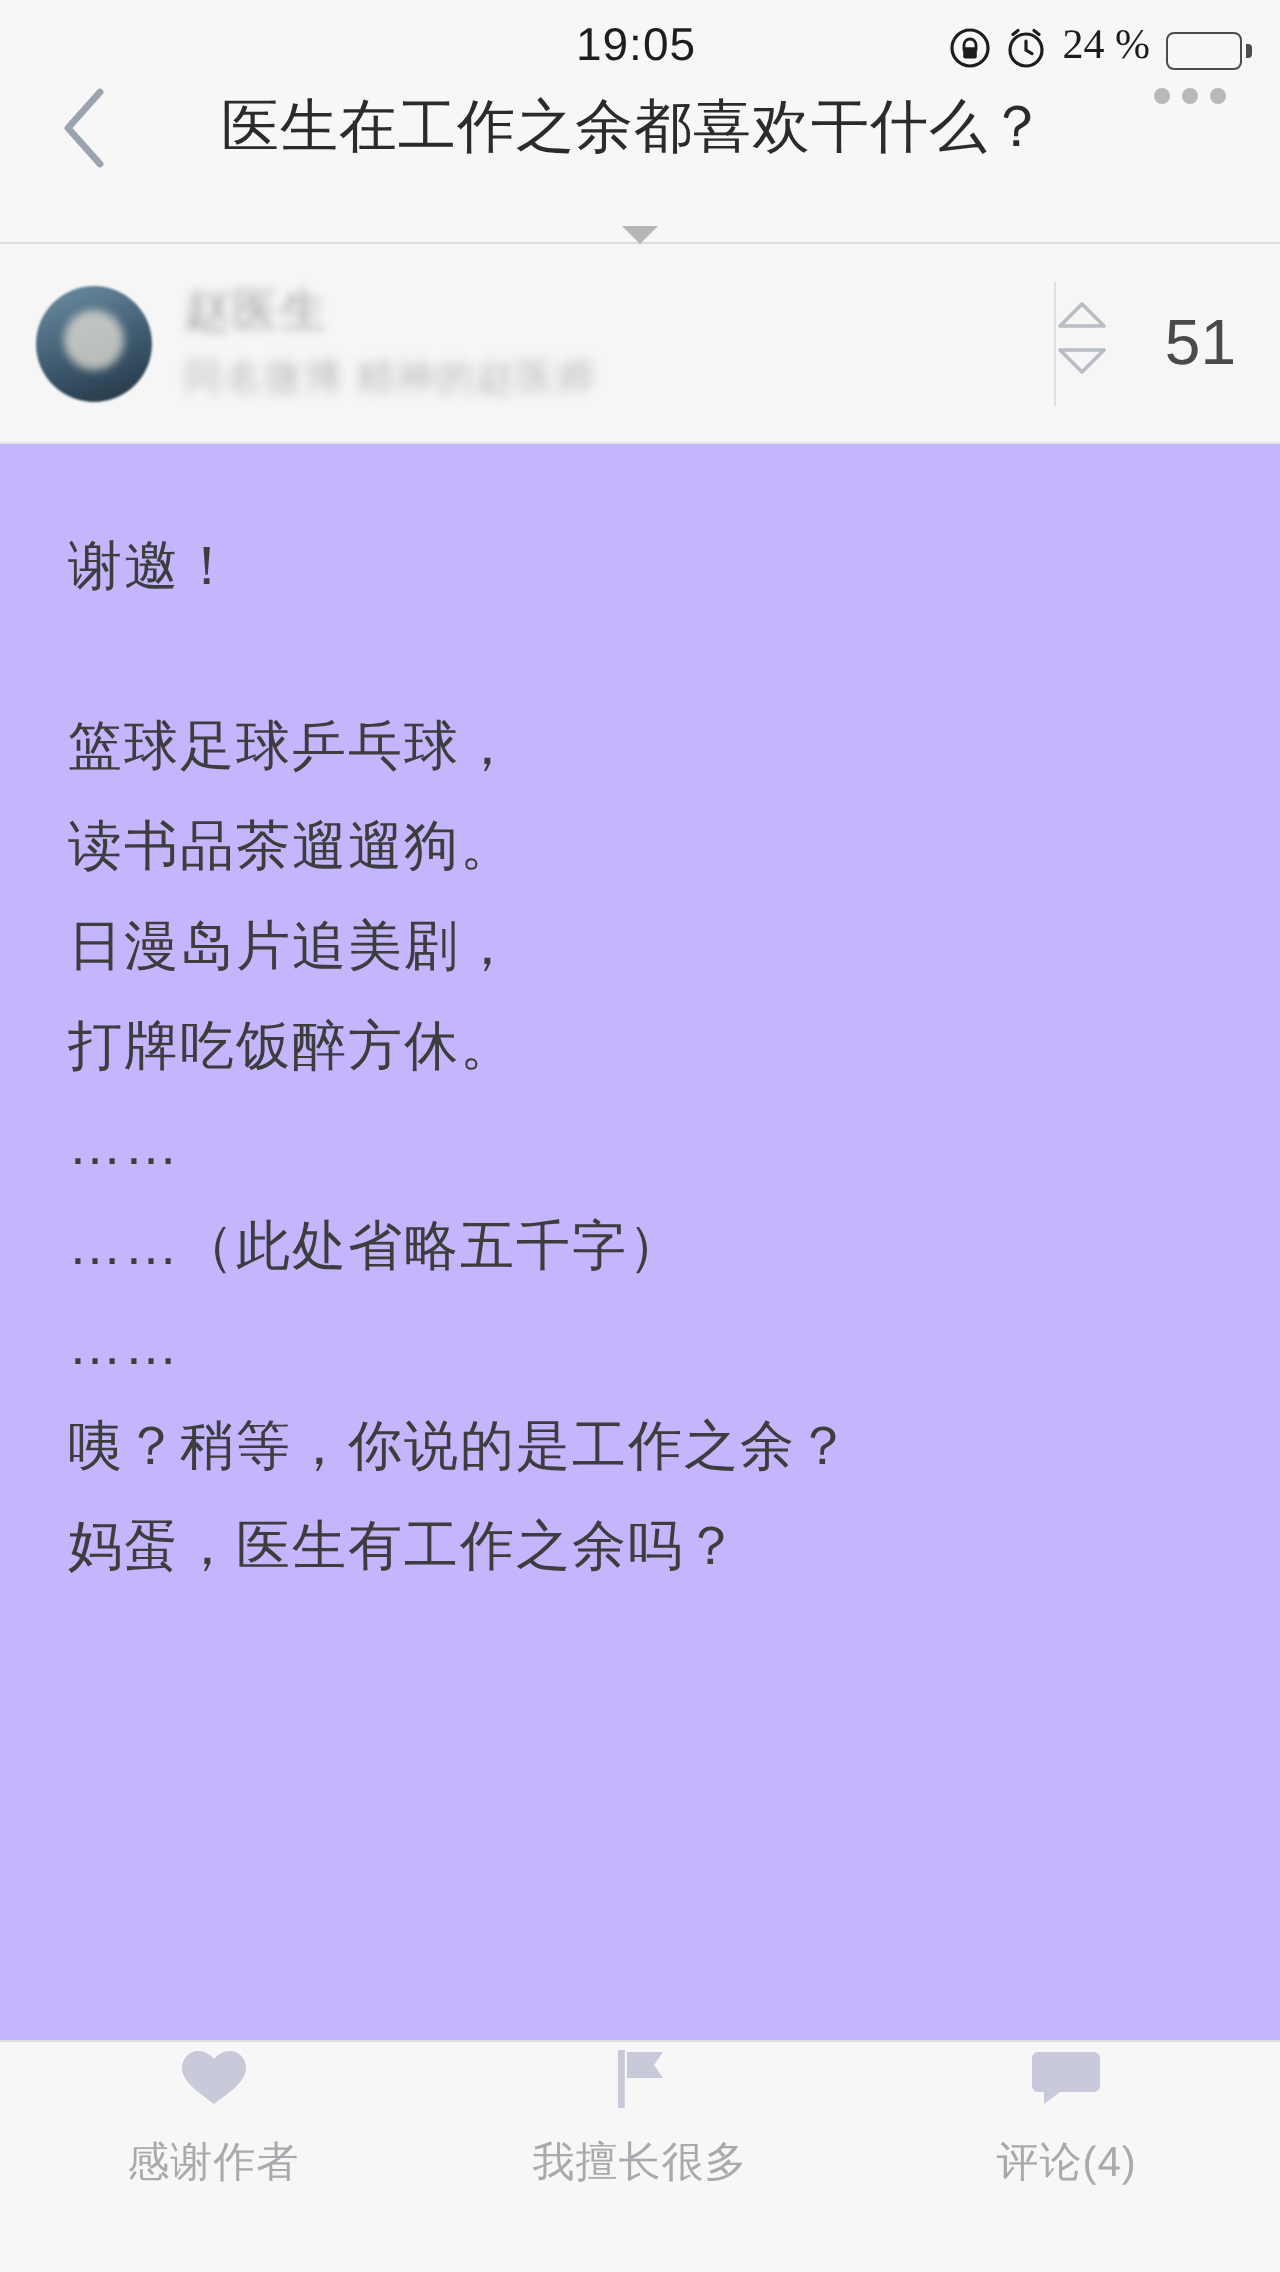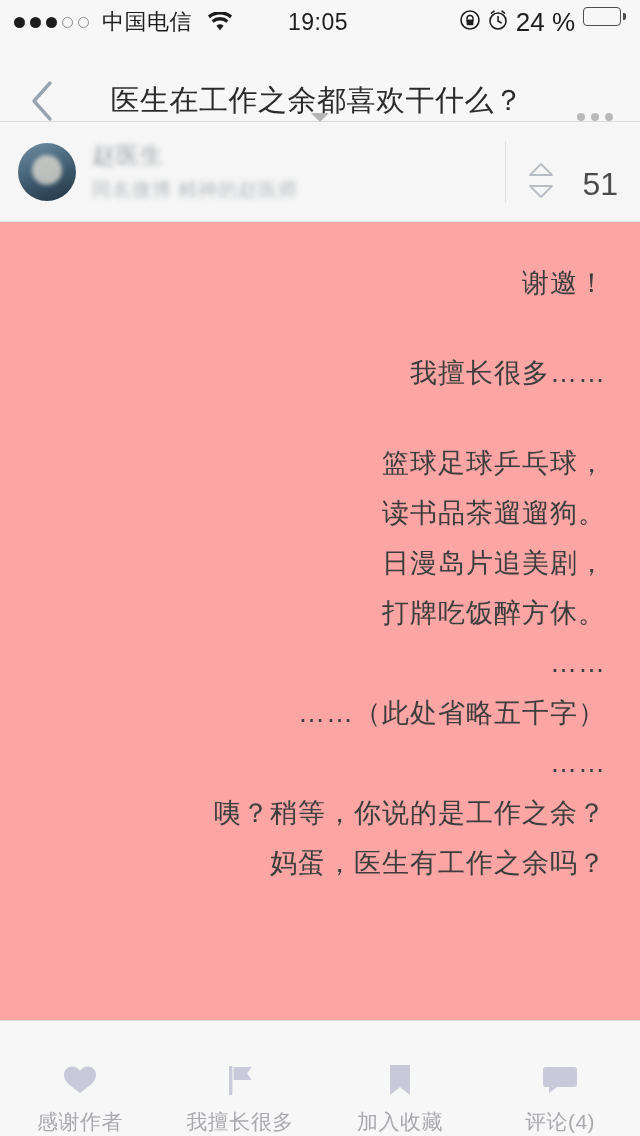--- a/index.html
+++ b/index.html
@@ -52,23 +52,24 @@
     position: absolute;
     left: 0; right: 4px;
     text-align: center;
     font-size: 23px;
     font-weight: 400;
     letter-spacing: 0.5px;
   }
   .sb-right {
     margin-left: auto;
     display: flex;
-    align-items: flex-start;
+    align-items: flex-end;
     gap: 8px;
-    font-size: 26px;
+    font-size: 21px;
+    font-family: Liberation Serif, serif;
   }
   .lock-icon, .alarm-icon { width: 20px; height: 22px; }
   .batt {
     display: flex; align-items: center; gap: 2px;
   }
   .batt-body {
     width: 38px; height: 19px;
     border: 1.5px solid #4c4c4c;
     border-radius: 4px;
     padding: 2px;
@@ -82,21 +83,21 @@
     width: 3px; height: 7px;
     background: #4c4c4c;
     border-radius: 0 2px 2px 0;
   }
 
   
   .navbar {
     flex: 0 0 78px;
     background: #f7f7f7;
     display: flex;
-    align-items: flex-end;
+    align-items: flex-start;
     padding: 0 22px;
     position: relative;
     border-bottom: 1px solid #dcdcdc;
   }
   .back-chevron {
     width: 40px; height: 40px;
     display: flex; align-items: center; justify-content: center;
     color: #9aa3b0;
     flex: 0 0 auto;
   }
@@ -174,101 +175,82 @@
   .author-bio {
     font-size: 19px;
     color: #b6b9bd;
     filter: blur(2.6px);
     letter-spacing: 1px;
     margin-top: 7px;
     line-height: 1.3;
   }
   .vote-box {
     display: flex;
-    align-items: flex-end;
+    align-items: center;
     gap: 18px;
     border-left: 1px solid #e0e0e0;
-    padding-left: 22px;
     height: 62px;
     flex: 0 0 auto;
   }
   .vote-arrows {
     display: flex;
     flex-direction: column;
     align-items: center;
     gap: 3px;
   }
   .vote-count {
     font-size: 32px;
     color: #4a4a4a;
     min-width: 46px;
     text-align: right;
   }
 
   
   .answer {
     flex: 1 1 auto;
-    background: #fca5a5;
+    background: #c4b5fd;
     padding: 36px 34px 20px 34px;
     overflow: hidden;
-    text-align: right;
   }
   .answer p {
     font-size: 27px;
     line-height: 50px;
     color: #3d3d3d;
     letter-spacing: 1px;
     white-space: pre-wrap;
   }
   .answer p.spacer-after { margin-bottom: 40px; }
 
   
   .bottombar {
     flex: 0 0 116px;
     background: #f7f7f7;
     border-top: 1px solid #e0e0e0;
     display: flex;
-    align-items: flex-end;
+    align-items: flex-start;
   }
   .bb-item {
     flex: 1;
     display: flex;
     flex-direction: column;
     align-items: center;
     justify-content: center;
     gap: 10px;
     color: #a9a9ae;
     font-size: 21px;
   }
   .bb-icon { height: 36px; display: flex; align-items: center; justify-content: center; }
   .bb-label { letter-spacing: 0.5px; }
 </style>
 </head>
 <body>
 
 <div id="app">
 
   <div class="statusbar">
-    <div class="sb-left">
-      <div class="dots">
-        <span class="dot"></span>
-        <span class="dot"></span>
-        <span class="dot"></span>
-        <span class="dot hollow"></span>
-        <span class="dot hollow"></span>
-      </div>
-      <span class="carrier">中国电信</span>
-      <span class="wifi">
-        <svg width="26" height="20" viewBox="0 0 26 20">
-          <path d="M13 18.2l-3.6-4.5a5.8 5.8 0 0 1 7.2 0z" fill="#1d1d1d"></path>
-          <path d="M4.6 8.2a13 13 0 0 1 16.8 0l-2.1 2.6a9.7 9.7 0 0 0-12.6 0z" fill="#1d1d1d"></path>
-          <path d="M0.9 3.6a18.6 18.6 0 0 1 24.2 0l-2.1 2.6a15.3 15.3 0 0 0-20 0z" fill="#1d1d1d"></path>
-        </svg>
-      </span>
-    </div>
     <div class="sb-center">19:05</div>
     <div class="sb-right">
       <span class="lock-icon">
         <svg width="20" height="22" viewBox="0 0 20 22">
           <circle cx="10" cy="11" r="9" fill="none" stroke="#1d1d1d" stroke-width="1.6"></circle>
           <path d="M7 11.5v-2a3 3 0 0 1 6 0v2z" fill="none" stroke="#1d1d1d" stroke-width="1.4"></path>
           <rect x="6.6" y="10.8" width="6.8" height="5.4" rx="1" fill="#1d1d1d"></rect>
         </svg>
       </span>
       <span class="alarm-icon">
@@ -321,21 +303,20 @@
             <path d="M13 13L2 2h22z" fill="none" stroke="#b8bcc4" stroke-width="1.8" stroke-linejoin="round"></path>
           </svg>
         </span>
       </div>
       <div class="vote-count">51</div>
     </div>
   </div>
 
   <div class="answer">
     <p class="spacer-after">谢邀！</p>
-    <p class="spacer-after">我擅长很多……</p>
     <p class="spacer-after">篮球足球乒乓球，
 读书品茶遛遛狗。
 日漫岛片追美剧，
 打牌吃饭醉方休。
 ……
 ……（此处省略五千字）
 ……
 咦？稍等，你说的是工作之余？
 妈蛋，医生有工作之余吗？</p>
   </div>
@@ -354,28 +335,20 @@
     <div class="bb-item">
       <span class="bb-icon">
         <svg width="34" height="34" viewBox="0 0 34 34">
           <rect x="6" y="3" width="3.4" height="29" fill="#c8c9d9"></rect>
           <path d="M10.5 4h18l-4.5 6.5 4.5 6.5h-18z" fill="#c8c9d9"></path>
         </svg>
       </span>
       <span class="bb-label">我擅长很多</span>
     </div>
 
-    <div class="bb-item">
-      <span class="bb-icon">
-        <svg width="28" height="34" viewBox="0 0 28 34">
-          <path d="M4 2h20v30l-10-8-10 8z" fill="#c8c9d9"></path>
-        </svg>
-      </span>
-      <span class="bb-label">加入收藏</span>
-    </div>
 
     <div class="bb-item">
       <span class="bb-icon">
         <svg width="36" height="32" viewBox="0 0 36 32">
           <path d="M4 3h28a3 3 0 0 1 3 3v14a3 3 0 0 1-3 3H15l-8 6v-6H4a3 3 0 0 1-3-3V6a3 3 0 0 1 3-3z" fill="#c8c9d9"></path>
         </svg>
       </span>
       <span class="bb-label">评论(4)</span>
     </div>
 

